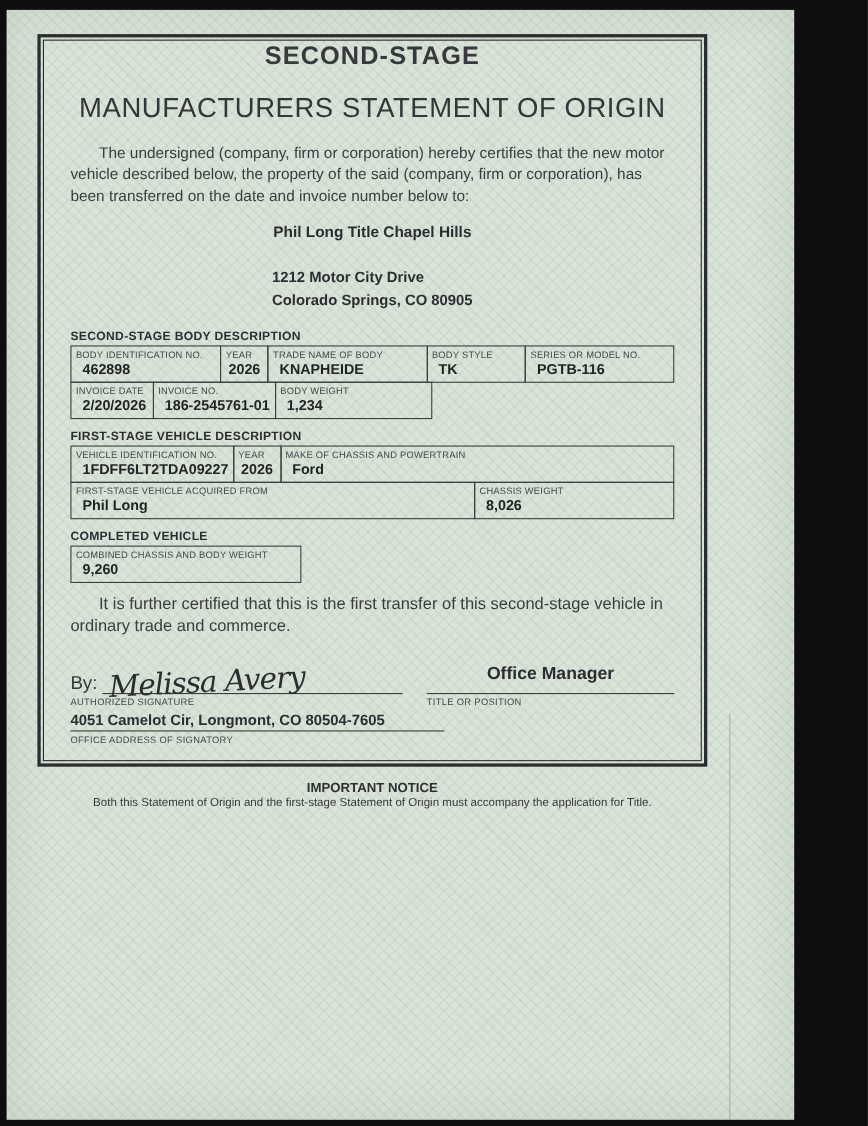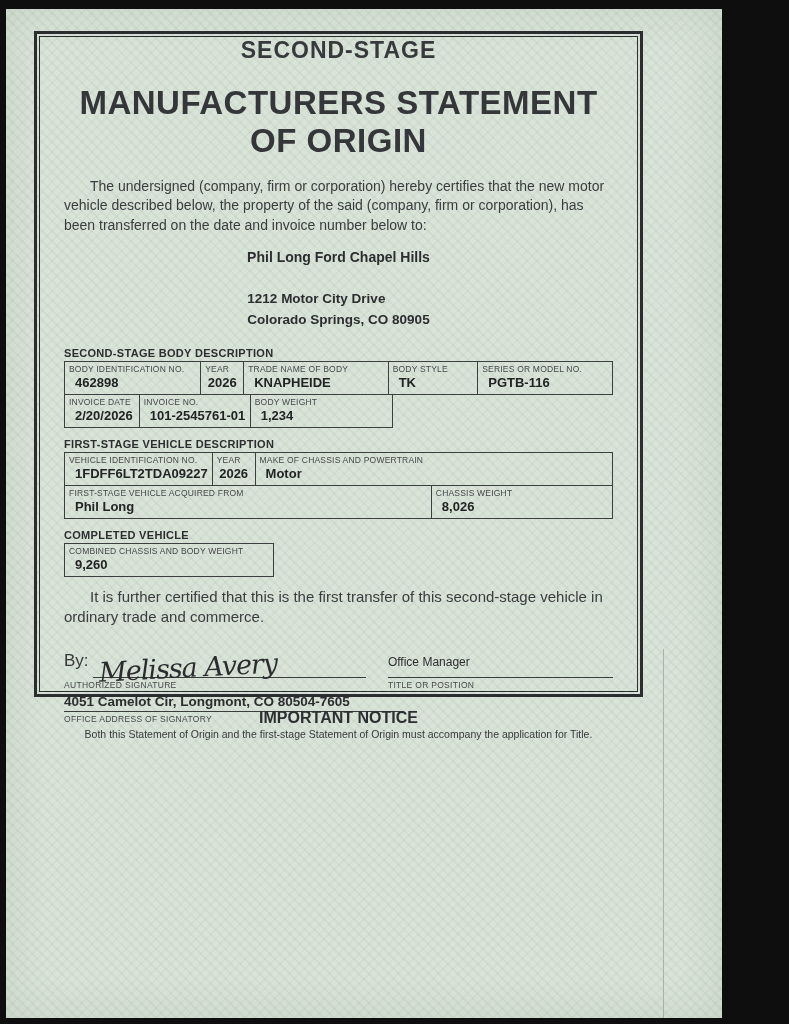--- a/index.html
+++ b/index.html
@@ -30,22 +30,22 @@
     width:100%; height:100%;
     border:1px solid #2c2d2f;
     padding:0 24px 8px 24px;
   }
   .doc-title {
     text-align:center; font-weight:bold;
     font-size:23px; letter-spacing:1px; color:#37393c;
     margin-bottom:20px;
   }
   .doc-subtitle {
-    text-align:center; font-weight:bold;
-    font-size:33px; letter-spacing:0.5px; color:#34363a;
+    text-align:center; font-weight:normal;
+    font-size:25px; letter-spacing:0.5px; color:#34363a;
     margin-bottom:17px;
   }
   .intro {
     font-size:14px; line-height:1.38; color:#3a3c3f;
     text-indent:26px; margin-bottom:14px;
   }
   .transferee-name {
     text-align:center; font-weight:bold; font-size:14px;
     color:#2c2d30; margin-bottom:24px;
   }
@@ -71,70 +71,70 @@
     display:block; font-size:13px; font-weight:bold; color:#222325;
     padding:0 4px 3px 10px; white-space:nowrap;
   }
   .cell-value.center { text-align:center; padding-left:4px; }
   .further {
     font-size:15px; line-height:1.38; color:#3a3c3f;
     text-indent:26px; margin:6px 0 16px 0;
   }
   .sig-row { display:flex; justify-content:space-between; align-items:flex-end; }
   .sig-left { width:55%; }
-  .sig-line-wrap { display:flex; align-items:center; }
+  .sig-line-wrap { display:flex; align-items:flex-end; }
   .by-label { font-size:17px; color:#36383b; padding-right:4px; }
   .sig-line {
     flex:1; border-bottom:1.5px solid #3a3c3e;
     position:relative; height:34px;
   }
   .handwriting {
     position:absolute; left:6px; bottom:-6px;
     font-family:"DejaVu Serif", serif; font-style:italic;
     font-size:27px; letter-spacing:-1px; color:#2b2c30;
     transform:rotate(-3deg); white-space:nowrap;
   }
   .under-label {
     font-size:8.5px; color:#45474a; text-align:left;
     letter-spacing:0.3px; margin-top:2px;
   }
   .sig-right { width:41%; }
   .title-value {
-    font-weight:normal; font-size:12px; color:#2c2d30;
+    text-align:center; font-weight:bold; font-size:16px; color:#2c2d30;
     border-bottom:1.5px solid #3a3c3e; padding-bottom:8px;
   }
   .addr-sig-row { margin-top:2px; width:62%; }
   .office-address {
     font-weight:bold; font-size:13.5px; color:#2c2d30;
     border-bottom:1.5px solid #3a3c3e; padding:2px 0 2px 0;
   }
   .footer-notice {
     position:absolute; left:28px; top:700px; width:609px;
     text-align:center;
   }
-  .notice-title { font-weight:bold; font-size:16px; color:#2e2f32; }
+  .notice-title { font-weight:bold; font-size:12px; color:#2e2f32; }
   .notice-text { font-size:10.5px; color:#38393c; margin-top:1px; }
   .fold-line {
     position:absolute; top:640px; right:58px; width:1px; height:369px;
     background:rgba(90,100,90,0.35);
   }
 </style>
 </head>
 <body>
 
 <div class="paper">
   <div class="frame-outer">
     <div class="frame-inner">
 
       <div class="doc-title">SECOND-STAGE</div>
       <div class="doc-subtitle">MANUFACTURERS STATEMENT OF ORIGIN</div>
 
       <p class="intro">The undersigned (company, firm or corporation) hereby certifies that the new motor vehicle described below, the property of the said (company, firm or corporation), has been transferred on the date and invoice number below to:</p>
 
-      <div class="transferee-name">Phil Long Ford Chapel Hills</div>
+      <div class="transferee-name">Phil Long Title Chapel Hills</div>
       <div class="transferee-address">
         <span class="addr-block">
           <span>1212 Motor City Drive</span><br>
           <span>Colorado Springs, CO 80905</span>
         </span>
       </div>
 
       <div class="section-heading">SECOND-STAGE BODY DESCRIPTION</div>
       <div class="tbl">
         <div class="trow">
@@ -159,21 +159,21 @@
             <span class="cell-value">PGTB-116</span>
           </div>
         </div>
         <div class="trow" style="width:60%;">
           <div class="tcell" style="flex:0 0 23%;">
             <span class="cell-label">INVOICE DATE</span>
             <span class="cell-value">2/20/2026</span>
           </div>
           <div class="tcell" style="flex:0 0 34%;">
             <span class="cell-label">INVOICE NO.</span>
-            <span class="cell-value">101-2545761-01</span>
+            <span class="cell-value">186-2545761-01</span>
           </div>
           <div class="tcell" style="flex:1;">
             <span class="cell-label">BODY WEIGHT</span>
             <span class="cell-value">1,234</span>
           </div>
         </div>
       </div>
 
       <div class="section-heading">FIRST-STAGE VEHICLE DESCRIPTION</div>
       <div class="tbl">
@@ -181,21 +181,21 @@
           <div class="tcell" style="flex:0 0 26.5%;">
             <span class="cell-label">VEHICLE IDENTIFICATION NO.</span>
             <span class="cell-value">1FDFF6LT2TDA09227</span>
           </div>
           <div class="tcell" style="flex:0 0 8%;">
             <span class="cell-label">YEAR</span>
             <span class="cell-value center">2026</span>
           </div>
           <div class="tcell" style="flex:1;">
             <span class="cell-label">MAKE OF CHASSIS AND POWERTRAIN</span>
-            <span class="cell-value">Motor</span>
+            <span class="cell-value">Ford</span>
           </div>
         </div>
         <div class="trow">
           <div class="tcell" style="flex:0 0 67%;">
             <span class="cell-label">FIRST-STAGE VEHICLE ACQUIRED FROM</span>
             <span class="cell-value">Phil Long</span>
           </div>
           <div class="tcell" style="flex:1;">
             <span class="cell-label">CHASSIS WEIGHT</span>
             <span class="cell-value">8,026</span>

